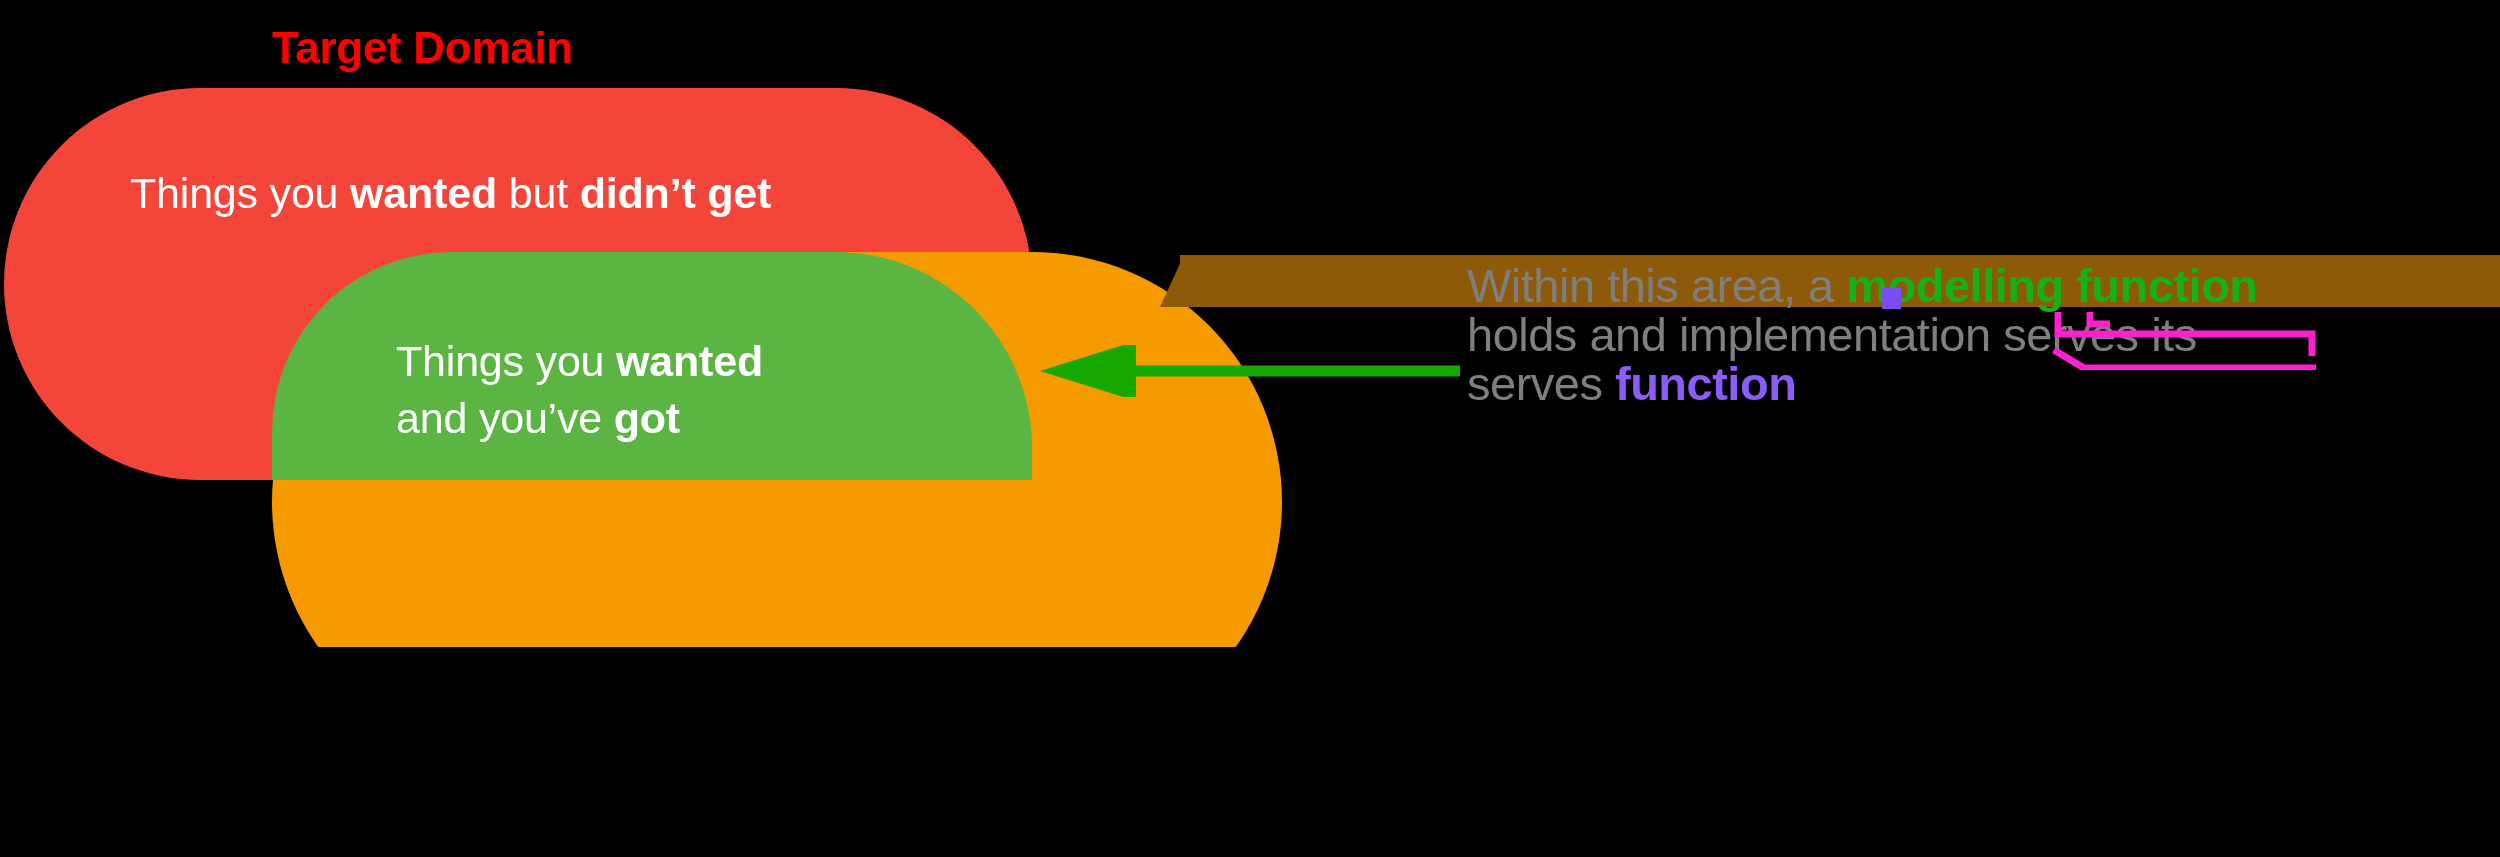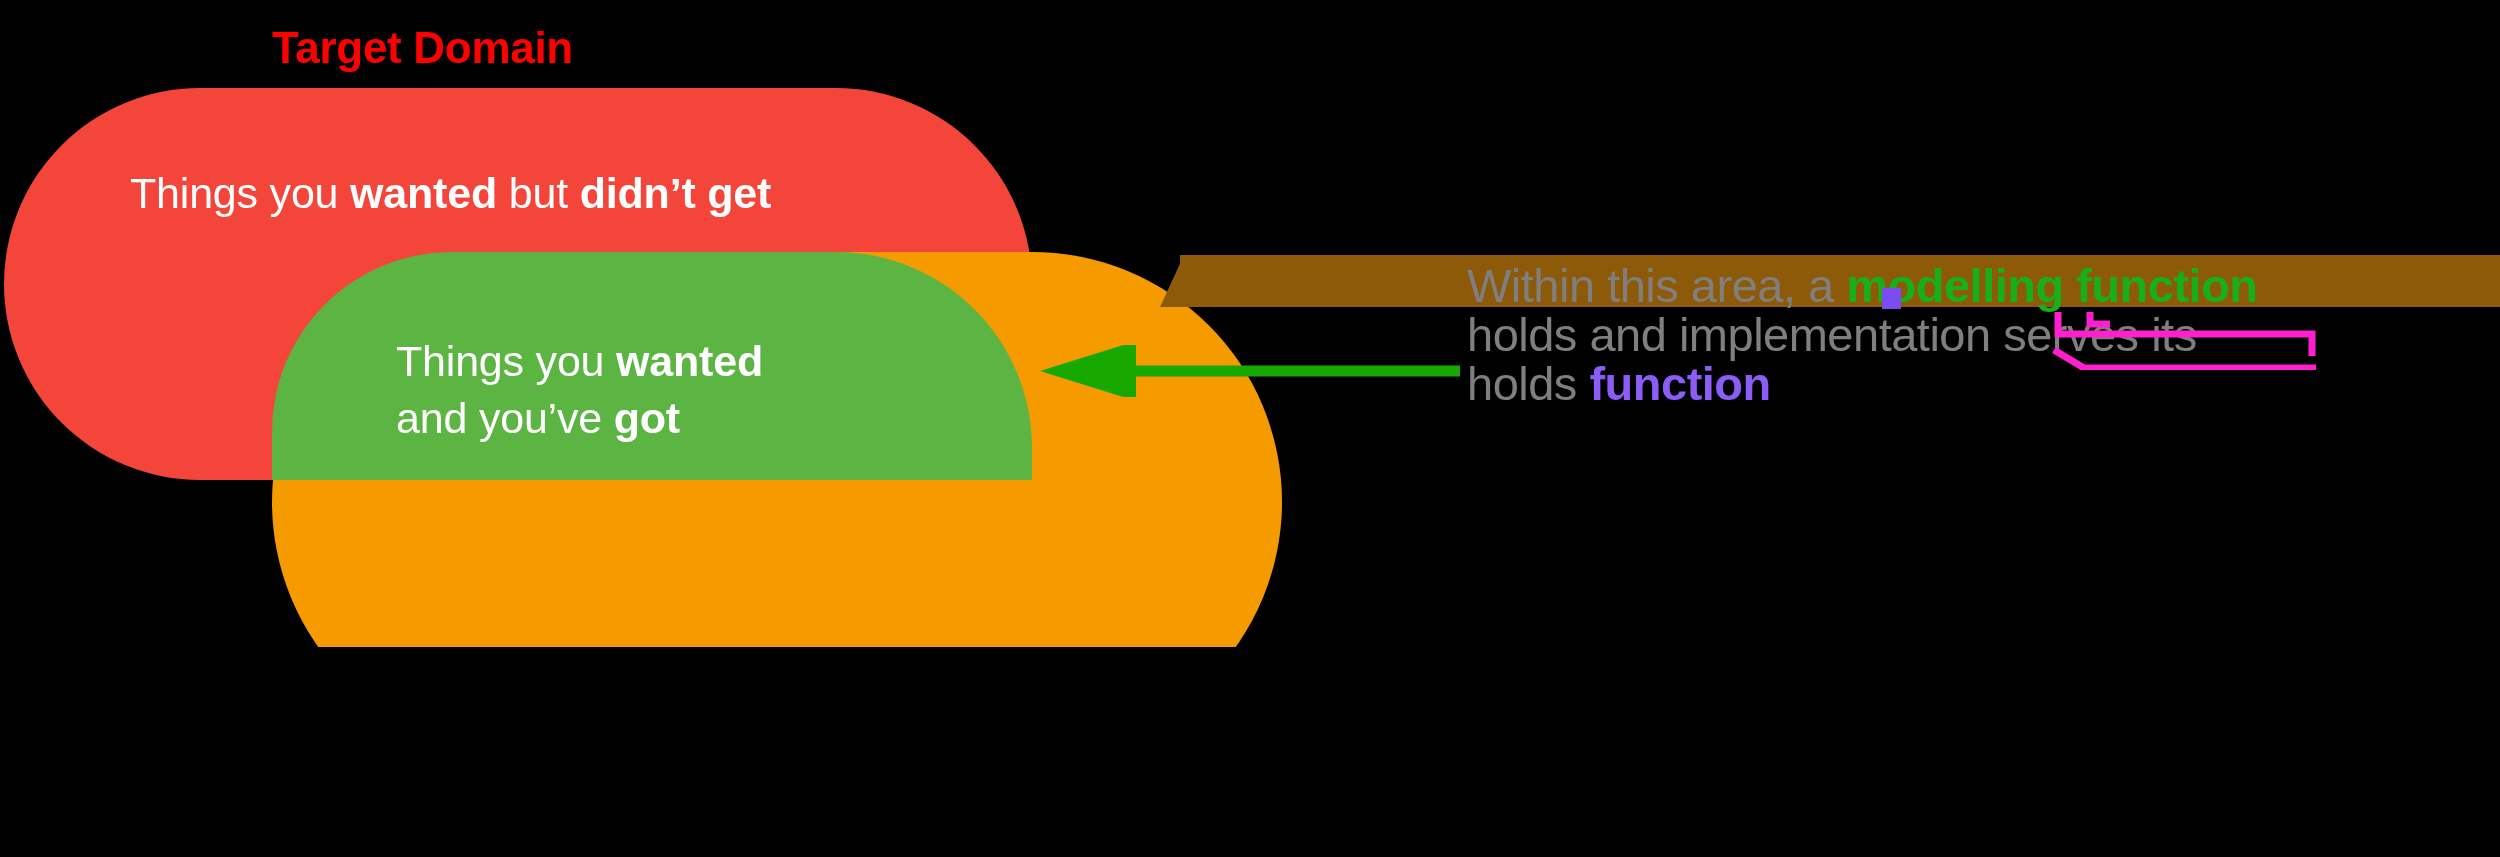--- a/index.html
+++ b/index.html
@@ -147,21 +147,21 @@
   <div id="brown-band"></div>
 
   <svg id="green-arrow" viewBox="0 0 420 52" preserveAspectRatio="none">
     <line x1="420" y1="26" x2="96" y2="26" stroke="#17A800" stroke-width="11"></line>
     <polygon points="0,26 96,-4 96,56" fill="#17A800"></polygon>
   </svg>
 
   <div id="annotation">
     <span class="ln"><span>Within this area, a </span><span class="hl">modelling function</span></span>
     <span class="ln"><span>holds and implementation serves its</span></span>
-    <span class="ln"><span>holds </span><b>function</b></span>
+    <span class="ln"><span>serves </span><b>function</b></span>
   </div>
 
   <svg id="magenta-mark" viewBox="0 0 300 60" preserveAspectRatio="none">
     <path d="M8,2 L8,24 L262,24 L262,46" stroke="#FF1FCF" stroke-width="7" fill="none"></path>
     <path d="M40,2 L40,14 L60,14" stroke="#FF1FCF" stroke-width="7" fill="none"></path>
     <path d="M4,40 L34,58 L266,58" stroke="#FF1FCF" stroke-width="7" fill="none"></path>
   </svg>
 
   <div id="purple-dot"></div>
 

